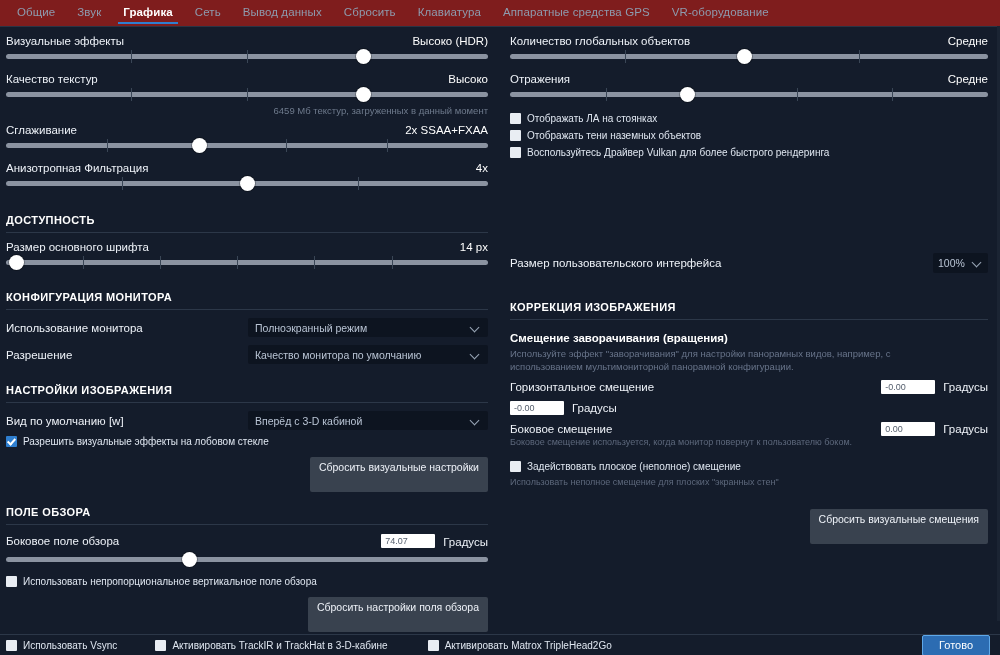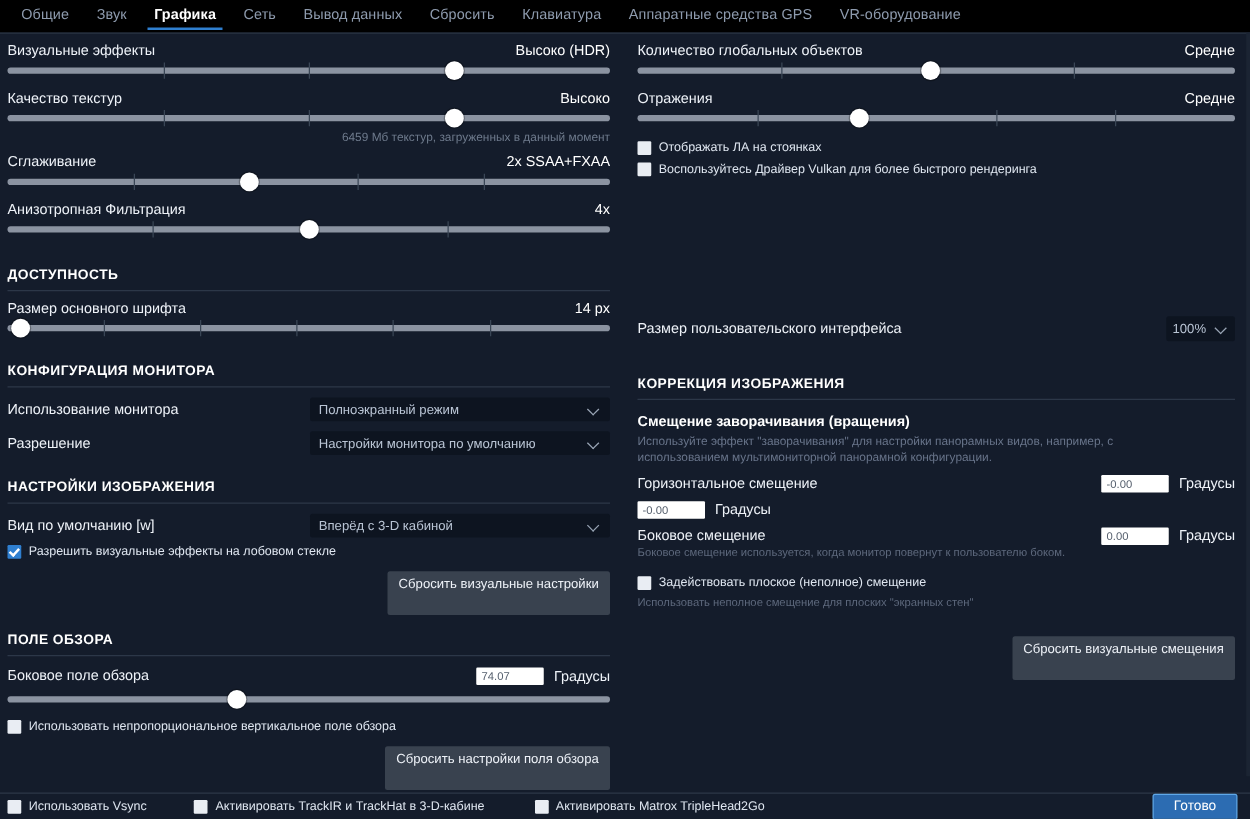--- a/index.html
+++ b/index.html
@@ -17,21 +17,21 @@
     -webkit-font-smoothing: antialiased;
   }
 
   
   #tabbar {
     height: 26px;
     display: flex;
     align-items: flex-start;
     padding: 5px 6px 0 6px;
     box-sizing: border-box;
-    background: #000000;
+    background: #7f1d1d;
   }
   .tab {
     font-size: 11.5px;
     color: #8e9bae;
     padding: 1px 11px 6px 11px;
     position: relative;
     white-space: nowrap;
     letter-spacing: .1px;
   }
   .tab.active {
@@ -378,20 +378,24 @@
           <div class="knob" style="left: 37%;"></div>
         </div>
       </div>
     <div id="graphics-checkboxes" style="margin-top:10px">
         <div class="cb-row">
           <span class="cbox"></span>
           <span class="cb-label">Отображать ЛА на стоянках</span>
         </div>
         <div class="cb-row">
           <span class="cbox"></span>
+          <span class="cb-label">Отображать тени наземных объектов</span>
+        </div>
+        <div class="cb-row">
+          <span class="cbox"></span>
           <span class="cb-label">Воспользуйтесь Драйвер Vulkan для более быстрого рендеринга</span>
         </div>
       </div>
   </div>
 </div>
 
 <div class="cols" style="margin-top:22px">
   <div class="colL">
     <div class="section-title">ДОСТУПНОСТЬ</div>
     <div class="section-rule"></div>
@@ -436,21 +440,21 @@
             <div class="select">
               <span>Полноэкранный режим</span>
               <span class="chev"></span>
             </div>
           </div>
         </div>
         <div class="form-row">
           <div class="flabel">Разрешение</div>
           <div class="fcontrol">
             <div class="select">
-              <span>Настройки монитора по умолчанию</span>
+              <span>Качество монитора по умолчанию</span>
               <span class="chev"></span>
             </div>
           </div>
         </div>
       </div>
 
     <div class="section">
       <div class="section-title">НАСТРОЙКИ ИЗОБРАЖЕНИЯ</div>
       <div class="section-rule"></div>
       <div class="form-row">

